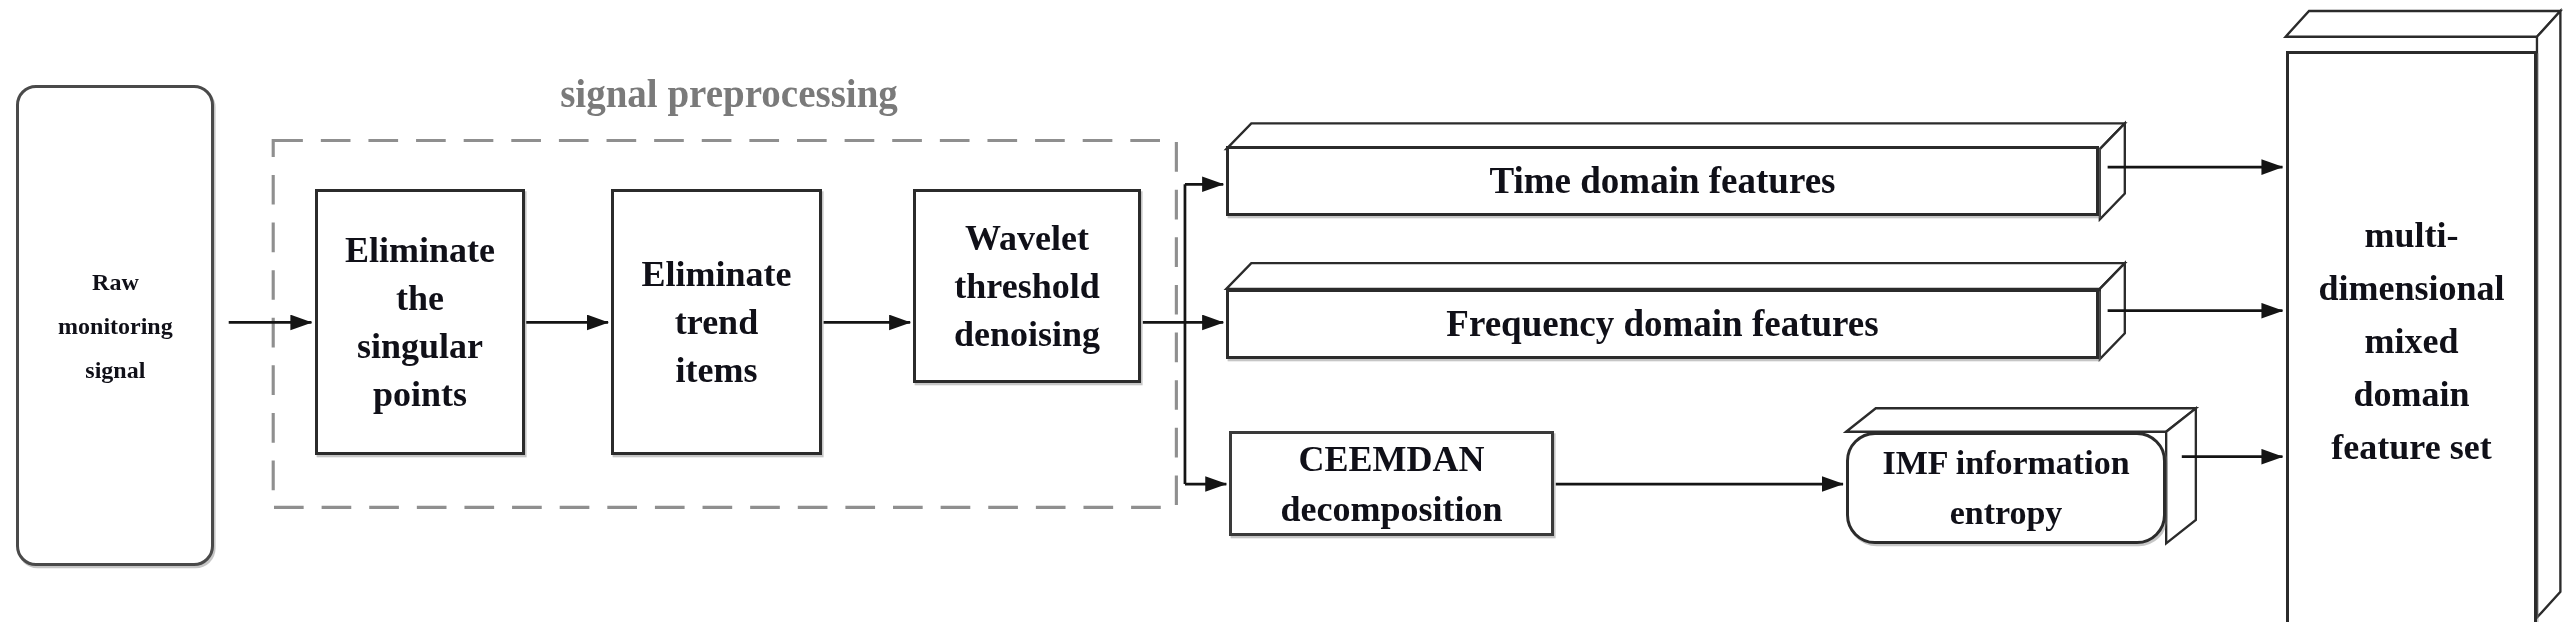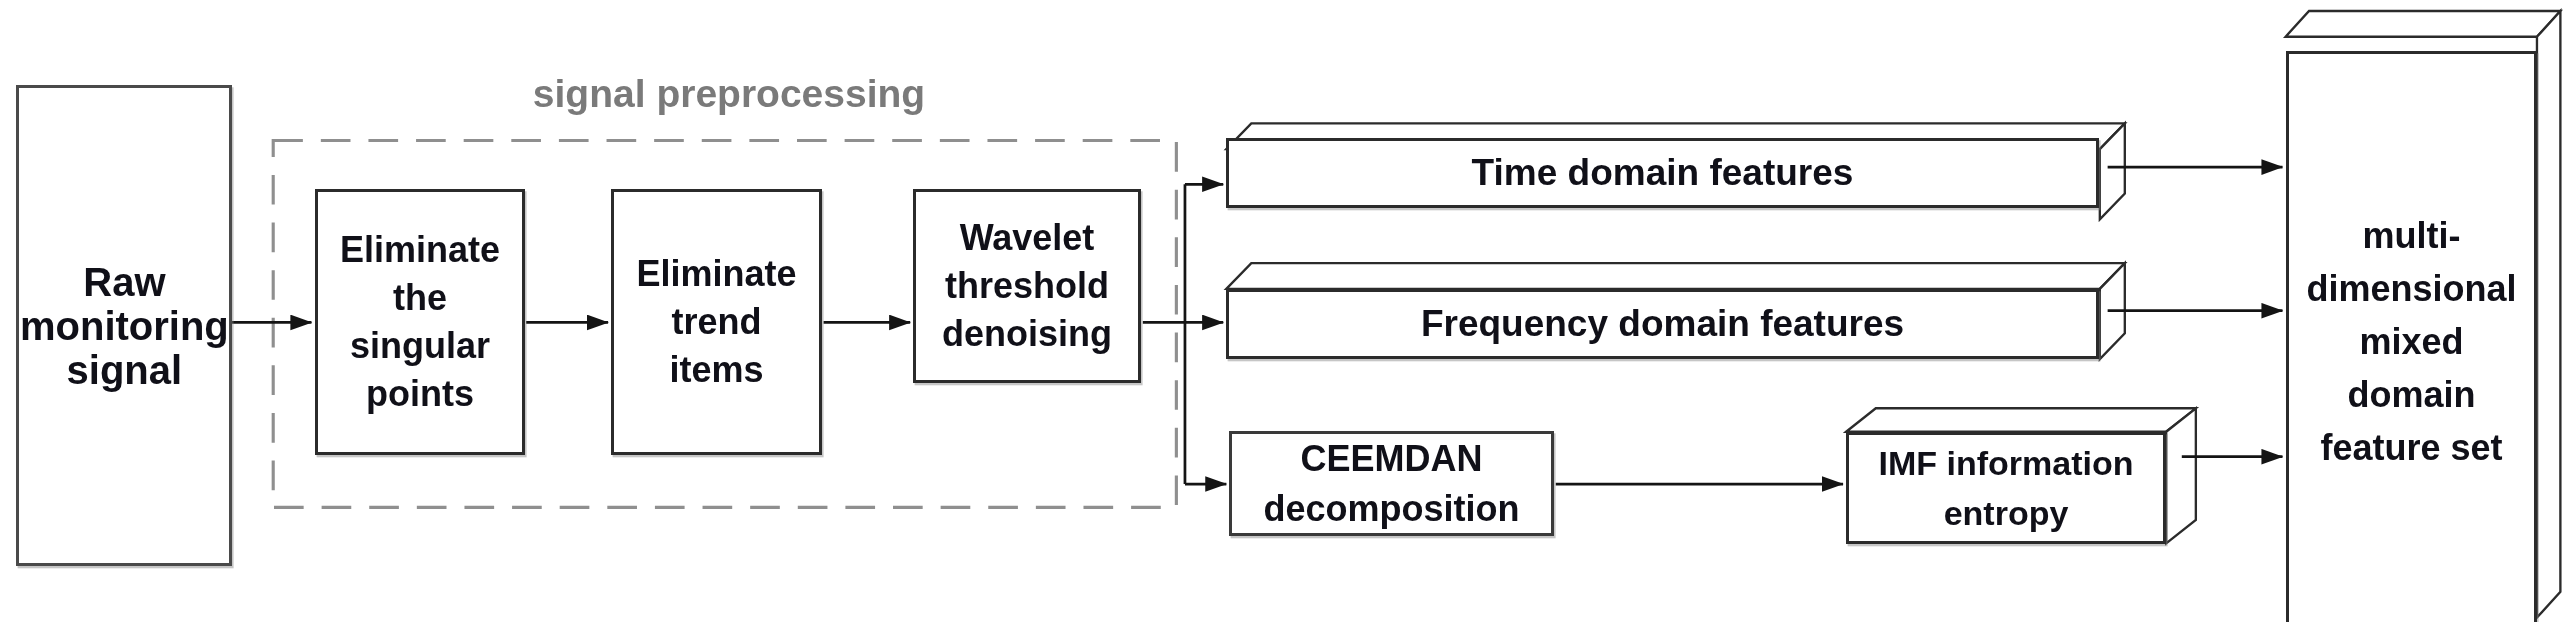--- a/index.html
+++ b/index.html
@@ -1,21 +1,21 @@
 <!DOCTYPE html>
 <html style="--line: #141414; --box-border: #2b2b2b; --outer-box-border: #4a4a4a; --dashed-border: #8f8f8f; --group-label-text: #7a7a7a; --text: #101018; --background: #ffffff;font-size:12.5px"><head>
 <meta charset="utf-8">
 <style>
   html, body { margin: 0; padding: 0; background: #ffffff; }
   #canvas {
     position: relative;
     width: 2576px;
     height: 623px;
     background: var(--background, #ffffff);
-    font-family: Liberation Sans, sans-serif;
+    font-family: Liberation Serif, serif;
     overflow: hidden;
   }
   #connectors { position: absolute; left: 0; top: 0; width: 2576px; height: 623px; }
 
   
   .flowline  { stroke: var(--line, #141414); stroke-width: 3.5; fill: none; }
   .arrowhead-path { fill: var(--line, #141414); }
   .face      { fill: #ffffff; stroke: var(--box-border, #2b2b2b); stroke-width: 3; }
   .dashedrect{ fill: none; stroke: var(--dashed-border, #8f8f8f); stroke-width: 4;
                stroke-dasharray: 38 23; }
@@ -29,38 +29,38 @@
     display: flex;
     align-items: center;
     justify-content: center;
     text-align: center;
     color: var(--text, #101018);
     font-weight: 700;
     box-shadow: 1.6px 2.3px 0 rgba(128,128,128,0.45);
   }
   .box .lbl { white-space: pre-line; }
 
-  .raw      { left: 16.4px;   top: 85px; width: 216px;  height: 481px;
+  .raw      { left: 16.4px;   top: 85px; width: 198px;  height: 481px;
               border-color: var(--outer-box-border, #4a4a4a);
-              font-size: 40px; line-height: 44px; }
+              font-size: 24px; line-height: 44px; border-radius: 20px; }
   .b1       { left: 315px;  top: 189px; width: 210px;  height: 266px;
               font-size: 36px; line-height: 48px; }
   .b2       { left: 611px;  top: 189px; width: 211px;  height: 266px;
               font-size: 36px; line-height: 48px; }
   .b3       { left: 913px; top: 189px; width: 228px;  height: 194px;
               font-size: 36px; line-height: 48px; }
-  .timebar  { left: 1226px; top: 138px; width: 873px; height: 70px;
+  .timebar  { left: 1226px; top: 146px; width: 873px; height: 70px;
               font-size: 37px; line-height: 44px; }
   .freqbar  { left: 1226px; top: 289px; width: 873px; height: 70px;
               font-size: 37px; line-height: 44px; }
   .ceemdan  { left: 1229px; top: 431px; width: 325px;  height: 105px;
               border-color: #3a3a3a;
               font-size: 36px; line-height: 50px; }
   .imfbox   { left: 1846px; top: 432px; width: 320px;  height: 112px;
-              font-size: 34px; line-height: 50px; }
+              font-size: 34px; line-height: 50px; border-radius: 29px; }
   .bigbox   { left: 2286px; top: 37px;  width: 251px;  height: 581px;
               font-size: 36px; line-height: 53px; margin-top: 14px; }
 
   
   .freelabel {
     position: absolute;
     text-align: center;
     font-weight: 700;
     white-space: pre-line;
     color: var(--text, #101018);

